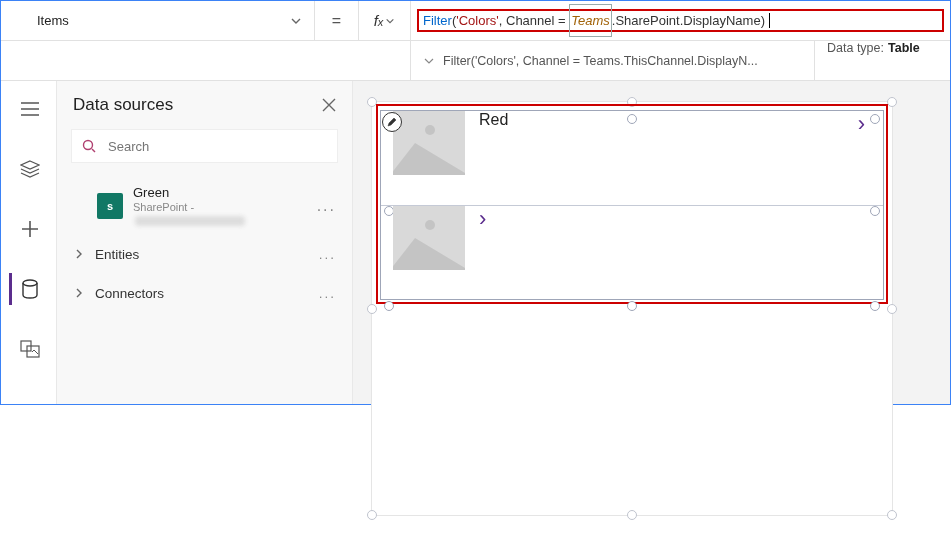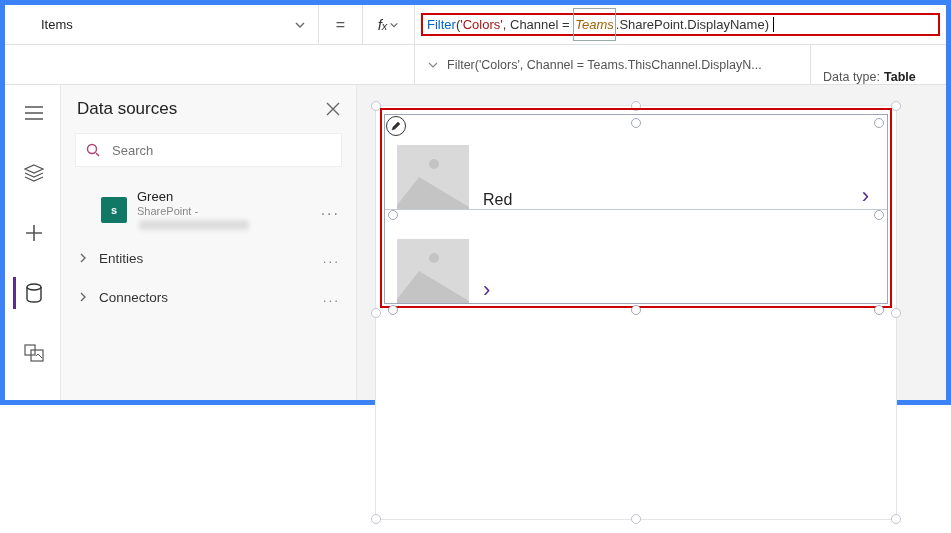--- a/index.html
+++ b/index.html
@@ -1,17 +1,17 @@
 <!DOCTYPE html>
 <html><head>
 <meta charset="utf-8">
 <style>
   * { box-sizing: border-box; margin: 0; padding: 0; font-family: "Segoe UI", Arial, sans-serif; }
   body { background: #fff; width: 951px; height: 533px; overflow: hidden; position: relative; }
-  .shell { width: 951px; height: 405px; border: 5px solid #3b82f6; display: flex; flex-direction: column; background:#fff;}
+  .shell { width: 951px; height: 405px; border: 1px solid #3b82f6; display: flex; flex-direction: column; background:#fff;}
   
   
   .formula-row { height: 40px; display: flex; align-items: stretch; border-bottom: 1px solid #e1e1e1; }
   .property-dd { width: 290px; display:flex; align-items:center; padding: 0 12px; border-right:1px solid #e1e1e1; position:relative; margin-left:24px;}
   .property-text { font-size:13px; color:#222; flex:1;}
   .dd-chev { color:#666; }
   .eq-box { width:44px; display:flex; align-items:center; justify-content:center; color:#555; font-size:16px; border-right:1px solid #e1e1e1;}
   .fx-box { width:52px; display:flex; align-items:center; justify-content:center; font-style:italic; font-size:15px; color:#333; border-right:1px solid #e1e1e1; gap:2px;}
   .fx-box .dd-chev{font-size:11px; font-style:normal;}
   .formula-input { flex:1; display:flex; align-items:center; padding:3px 6px; font-family: Consolas, monospace; font-size:13px; color:#222; position:relative;}
@@ -20,21 +20,21 @@
   .tk-str { color:#a31515; }
   .tk-id { color:#a16207; border:1px solid #9aa; padding:8px 1px; font-style:italic;}
   .tk-dot { color:#333; }
   .cursor { border-right:1px solid #000; }
   
   
   .status-row { height:40px; display:flex; align-items:stretch; border-bottom:1px solid #e1e1e1;}
   .status-spacer1 { width:410px; border-right:1px solid #e1e1e1;}
   .status-main { flex:1; display:flex; align-items:center; padding:0 12px; border-right:1px solid #e1e1e1; font-size:12.5px; color:#555; gap:8px; overflow:hidden; white-space:nowrap;}
   .status-main .chev { color:#888; }
-  .status-type { width:135px; display:flex; align-items:flex-end; padding:0 12px; font-size:12.5px; color:#555; white-space:nowrap;}
+  .status-type { width:135px; display:flex; align-items:flex-start; padding:0 12px; font-size:12.5px; color:#555; white-space:nowrap;}
   .status-type b{color:#222; font-weight:700; margin-left:4px;}
   
   
   .main { flex:1; display:flex; min-height:0;}
   
   
   .rail { width:56px; border-right:1px solid #e8e8e8; display:flex; flex-direction:column; align-items:center; padding-top:12px; gap:28px; background:#fff;}
   .rail-item { width:40px; height:32px; display:flex; align-items:center; justify-content:center; color:#555; font-size:18px; position:relative; border-left:3px solid transparent;}
   .rail-item.active { border-left:3px solid #5b2d8d;}
   
@@ -56,21 +56,21 @@
   .ds-name { font-size:13px; color:#222;}
   .ds-sub { font-size:11px; color:#888; position:relative;}
   .ds-sub .blur { display:inline-block; width:110px; height:10px; background:#ddd; filter:blur(2px); border-radius:4px; vertical-align:middle; margin-left:2px;}
   .ds-dots { color:#888; letter-spacing:2px;}
   
   
   .canvas-area { flex:1; background:#f3f3f3; padding:20px 18px; display:flex; align-items:flex-start; justify-content:flex-start;}
   .canvas { background:#fff; width:522px; height:415px; position:relative; border:1px solid #e5e5e5;}
   .sel-box { position:absolute; left:4px; top:2px; right:4px; height:200px; border:2px solid #cc0000;}
   .gallery { position:absolute; left:8px; top:8px; right:8px; height:190px; border:1px solid #9fa6b8;}
-  .g-row { height:94px; display:flex; align-items:flex-end; padding:0 18px 0 12px;}
+  .g-row { height:94px; display:flex; align-items:flex-start; padding:0 18px 0 12px;}
   .g-row + .g-row { border-top:1px solid #c5cad6;}
   .g-img { width:72px; height:64px; background: linear-gradient(135deg,#d9d9d9 0%,#d9d9d9 100%); position:relative; margin-right:14px; overflow:hidden;}
   .g-img::before{ content:""; position:absolute; width:10px; height:10px; border-radius:50%; background:#c4c4c4; top:14px; left:32px;}
   .g-img::after{ content:""; position:absolute; left:-6px; bottom:-4px; width:0;height:0; border-left:28px solid transparent; border-right:60px solid transparent; border-bottom:36px solid #c4c4c4;}
   .g-title{ font-size:16px; color:#222; flex:1;}
   .g-arrow{ font-size:22px; color:#5b2d8d; font-weight:300;}
   .edit-pencil{ position:absolute; left:10px; top:10px; width:20px; height:20px; border:1.5px solid #333; border-radius:50%; display:flex; align-items:center; justify-content:center; background:#fff; z-index:5; font-size:11px;}
   
   .h{ position:absolute; width:10px; height:10px; border:1px solid #9fa6b8; border-radius:50%; background:#fff;}
   .h.nw{left:3px; top:3px;} .h.n{left:50%; top:3px; margin-left:-5px;} .h.ne{right:3px; top:3px;}

